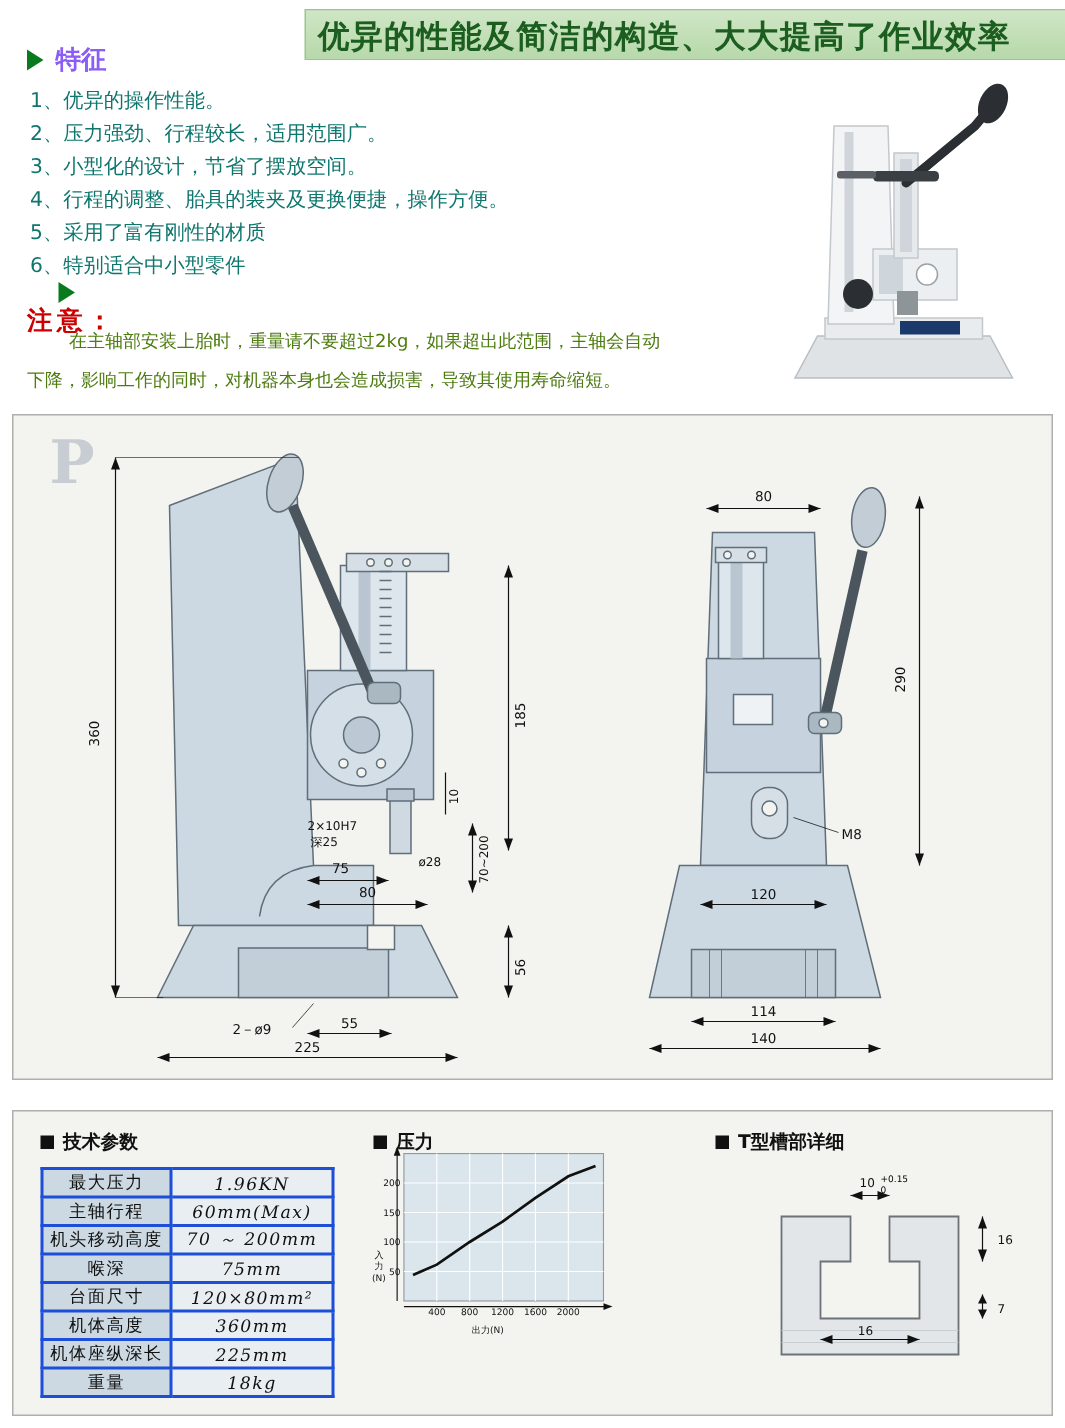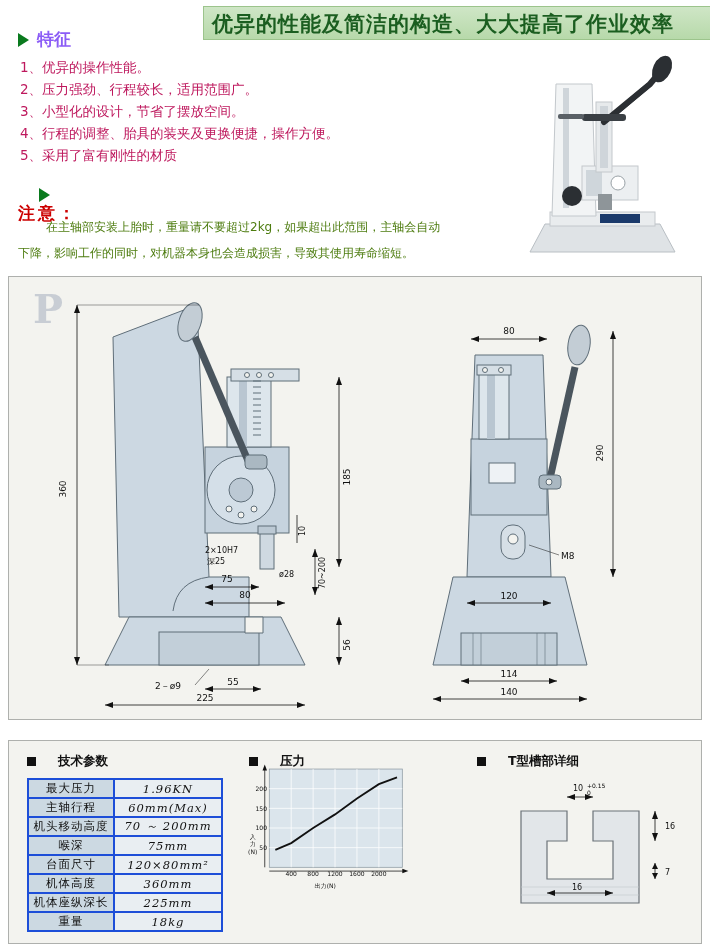--- a/index.html
+++ b/index.html
@@ -29,21 +29,21 @@
 
   
   .feat-head{ position:absolute; left:18px; top:28px; display:flex; align-items:center; }
   .tri{
     width:0;height:0;border-left:11px solid #0a7a1e;
     border-top:7px solid transparent;border-bottom:7px solid transparent;
     margin-right:8px;
   }
   .feat-head-title{ font-size:17px; color:#8b5cf6; font-weight:bold; }
   .feat-list{ position:absolute; left:20px; top:56px; width:400px; }
-  .feat-list li{ list-style:none; font-size:13.5px; line-height:22px; color:#be185d; }
+  .feat-list li{ list-style:none; font-size:13.5px; line-height:22px; color:#0f766e; }
   ul{ margin:0; padding:0; }
 
   .note-head{ position:absolute; left:18px; top:188px; display:flex; align-items:center;flex-direction:column; }
   .note-head-title{ font-size:17px; color:#c00; font-weight:bold; letter-spacing:3px; }
   .note-body{
     position:absolute; left:18px; top:214px; width:660px;
     font-size:12px; line-height:26px; color:#4d7c0f;
   }
   .note-body .indent{ display:inline-block; width:28px; }
 
@@ -57,21 +57,21 @@
   .panel{
     position:absolute; left:8px; top:276px; width:694px; height:444px;
     background:#f3f3ef; border:1px solid #aeb0ad;
   }
   .panel2{
     position:absolute; left:8px; top:740px; width:694px; height:204px;
     background:#f3f3ef; border:1px solid #aeb0ad;
   }
 
   
-  .sec-head{ display:flex; align-items:center; font-size:12.5px; font-weight:bold;gap:16px; }
+  .sec-head{ display:flex; align-items:center; font-size:12.5px; font-weight:bold; }
   .sq{ width:9px;height:9px;background:#111; margin-right:6px; display:inline-block; }
   .spec-wrap{ position:absolute; left:18px; top:12px; width:205px; }
   table.spec{ border-collapse:collapse; width:196px; margin-top:8px; }
   table.spec td{
     border:2px solid #1d4ed8; height:19px; font-size:11.5px;
     padding:0 3px; text-align:center; letter-spacing:1px;
     font-family:"DejaVu Serif","Liberation Serif",serif;
   }
   table.spec td.k{ background:#ccd9e2; width:86px; }
   table.spec td.v{ background:#e9eef2;font-style:italic; }
@@ -103,20 +103,21 @@
   <span class="tri"></span>
   <span class="feat-head-title">特征</span>
 </div>
 
 <ul class="feat-list">
   <li>1、优异的操作性能。</li>
   <li>2、压力强劲、行程较长，适用范围广。</li>
   <li>3、小型化的设计，节省了摆放空间。</li>
   <li>4、行程的调整、胎具的装夹及更换便捷，操作方便。</li>
   <li>5、采用了富有刚性的材质</li>
+  <li>6、特别适合中小型零件</li>
 </ul>
 
 <div class="note-head">
   <span class="tri"></span>
   <span class="note-head-title">注意：</span>
 </div>
 <div class="note-body">
   <span class="indent"></span><span>在主轴部安装上胎时，重量请不要超过2kg，如果超出此范围，主轴会自动</span><br>
   <span>下降，影响工作的同时，对机器本身也会造成损害，导致其使用寿命缩短。</span>
 </div>

